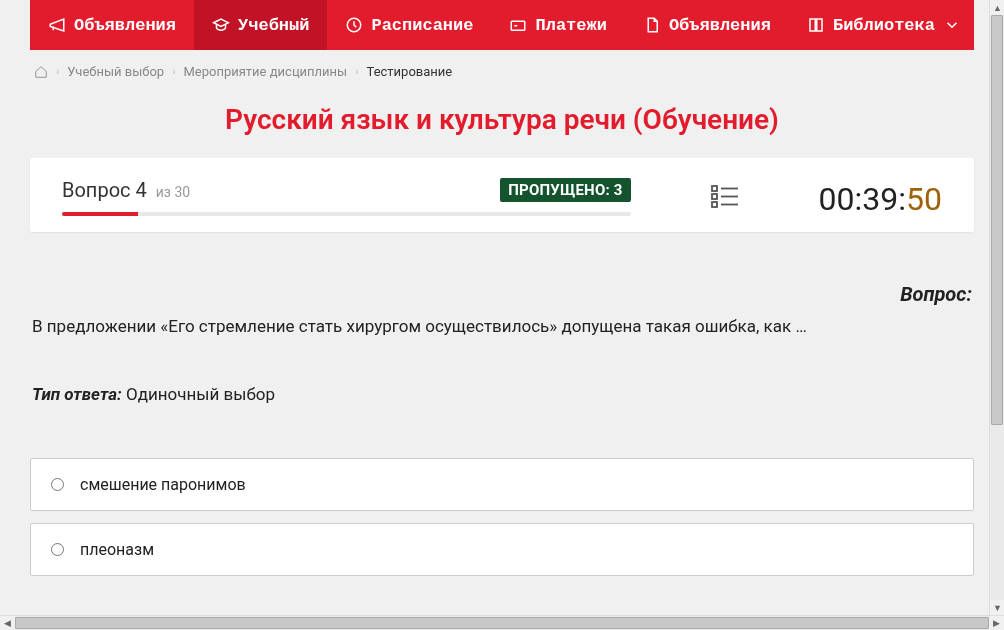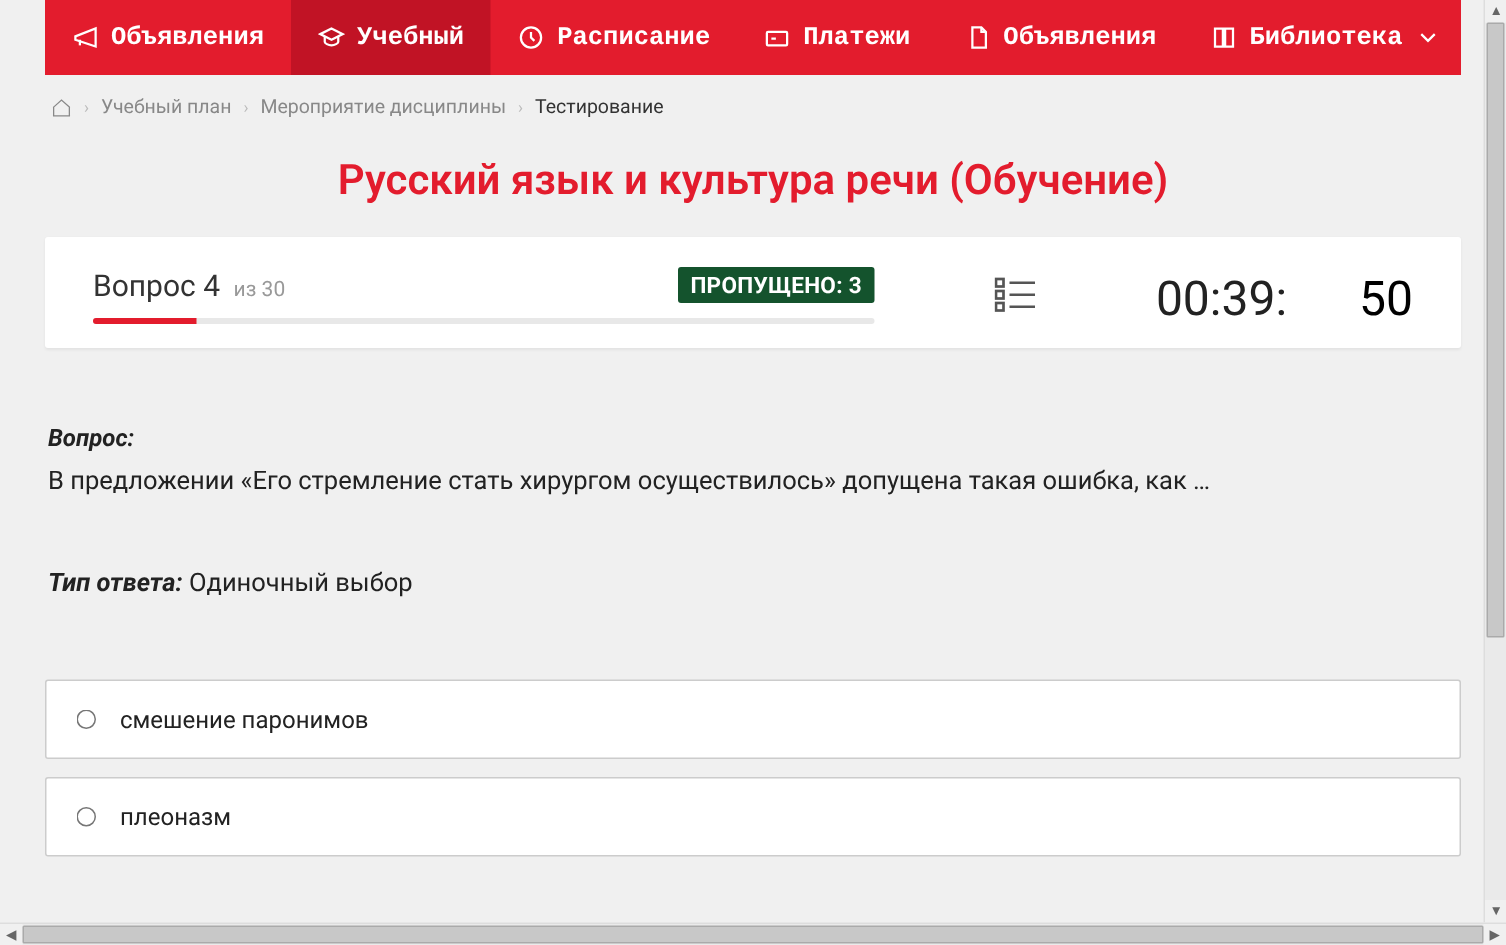--- a/index.html
+++ b/index.html
@@ -147,33 +147,33 @@
       fill: none;
     }
     .timer {
       font-size: 32px;
       color: #222;
       display: flex;
       align-items: baseline;
       margin-top: 2px;
     }
     .timer .sec {
-      color: #000000;
-      margin-left: 48px;
+      color: #a16207;
     }
     .question-block {
       margin-top: 50px;
       padding: 0 2px;
     }
     .q-heading {
       font-style: italic;
       font-weight: 700;
-      font-size: 16px;
+      font-size: 20px;
       color: #222;
       margin-bottom: 8px;
+      text-align: right;
     }
     .q-text {
       font-size: 17px;
       color: #222;
       line-height: 1.5;
     }
     .a-type {
       margin-top: 44px;
       font-size: 17px;
       color: #222;
@@ -333,21 +333,21 @@
             <path d="M6 9l6 6 6-6"></path>
           </svg>
       </div>
     </div>
 
     <div class="breadcrumb">
       <svg class="home-icon" viewBox="0 0 24 24">
           <path d="M3 11l9-8 9 8v10H3z"></path>
         </svg>
       <span class="sep">›</span>
-      <span>Учебный план</span>
+      <span>Учебный выбор</span>
       <span class="sep">›</span>
       <span>Мероприятие дисциплины</span>
       <span class="sep">›</span>
       <span class="current">Тестирование</span>
     </div>
 
     <h1 class="page-title">Русский язык и культура речи (Обучение)</h1>
 
     <div class="quiz-panel">
       <div class="quiz-left">

